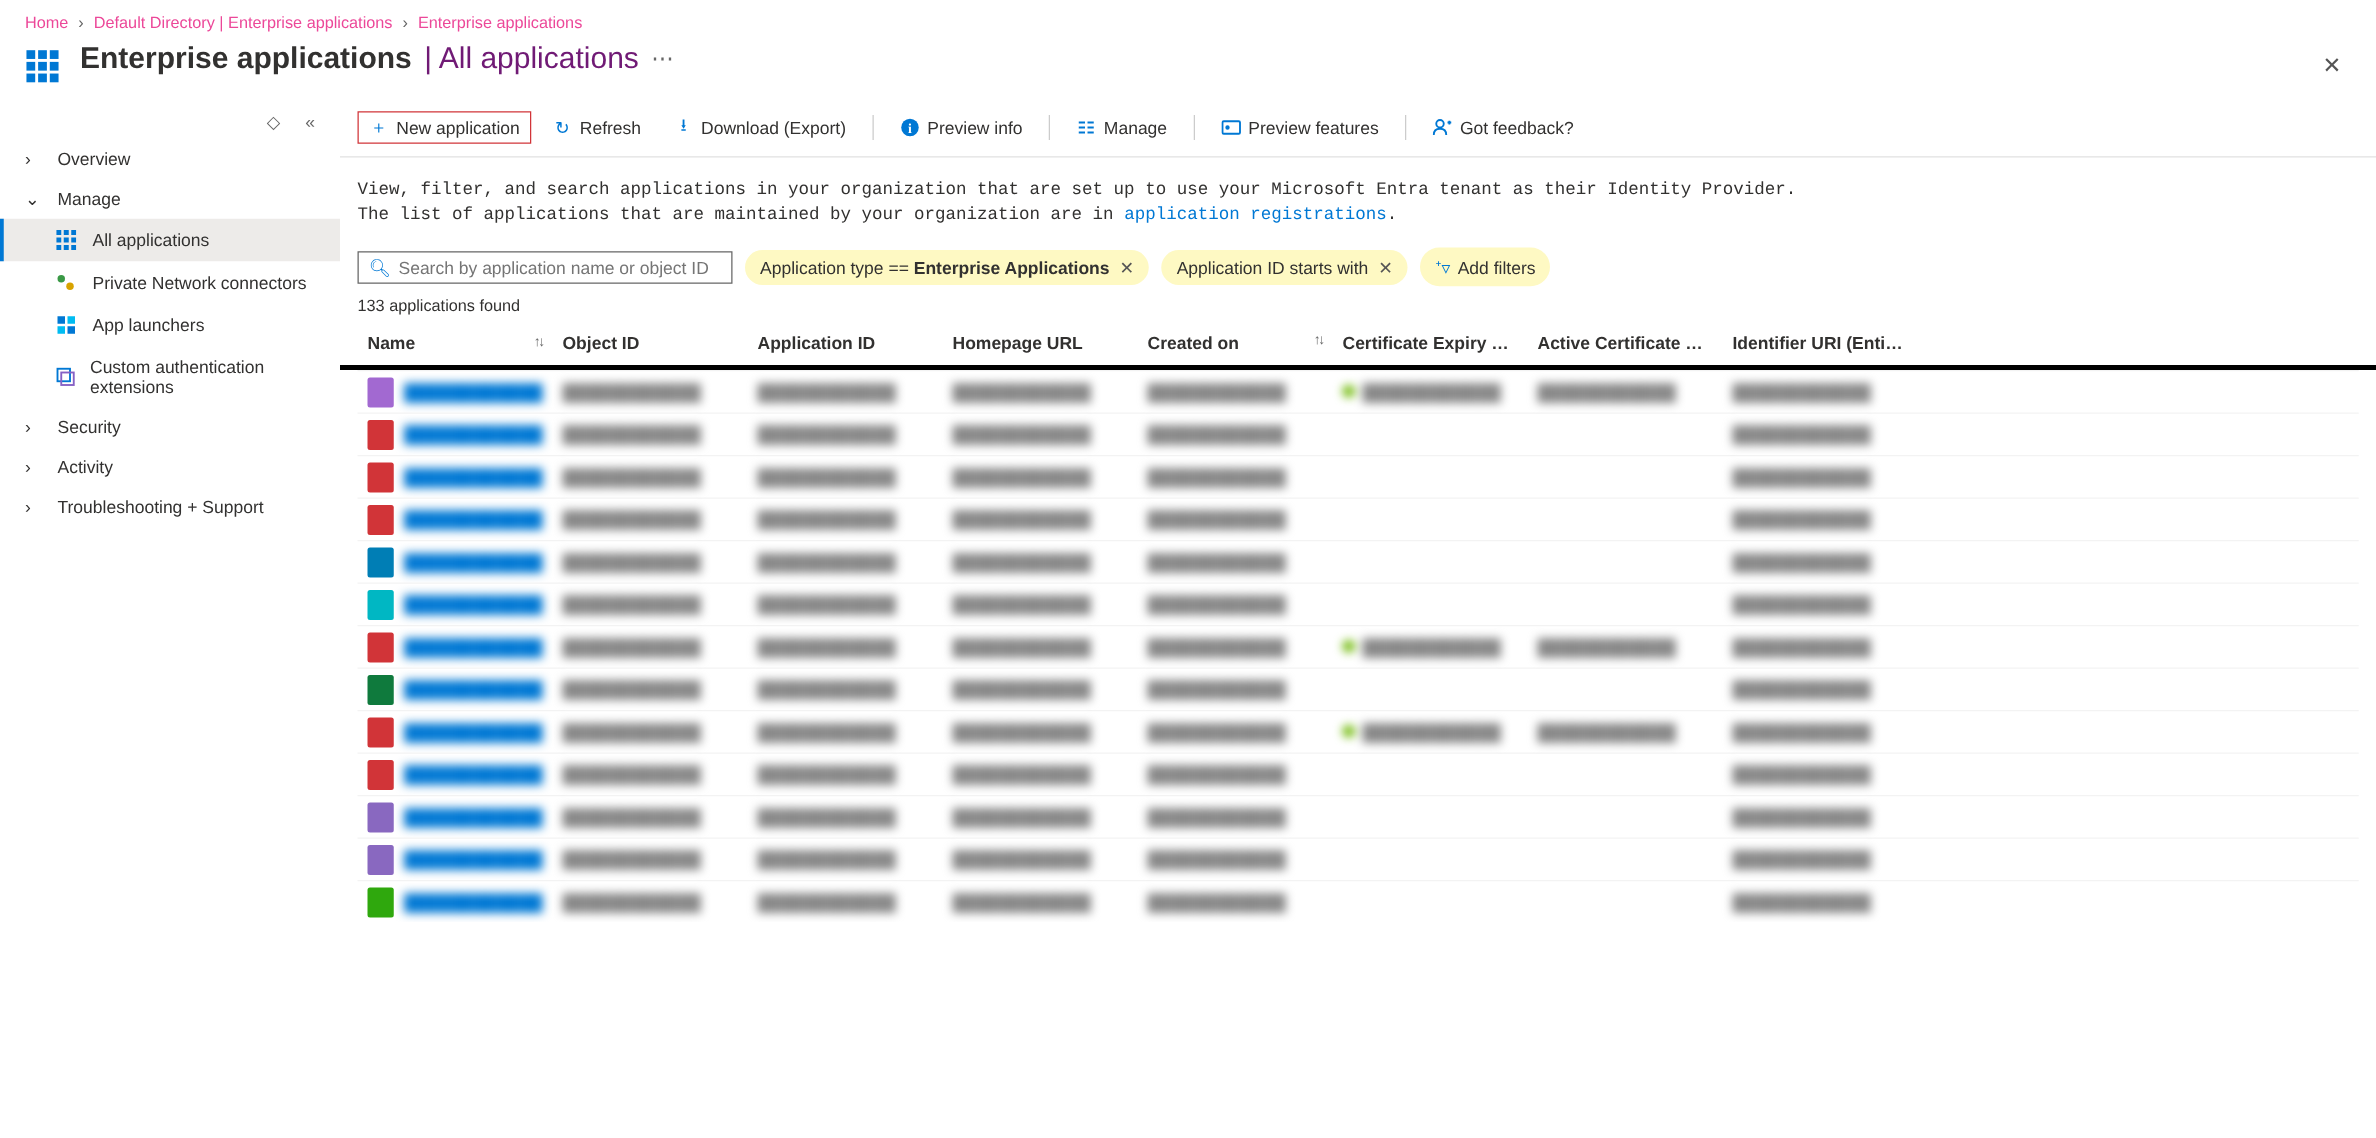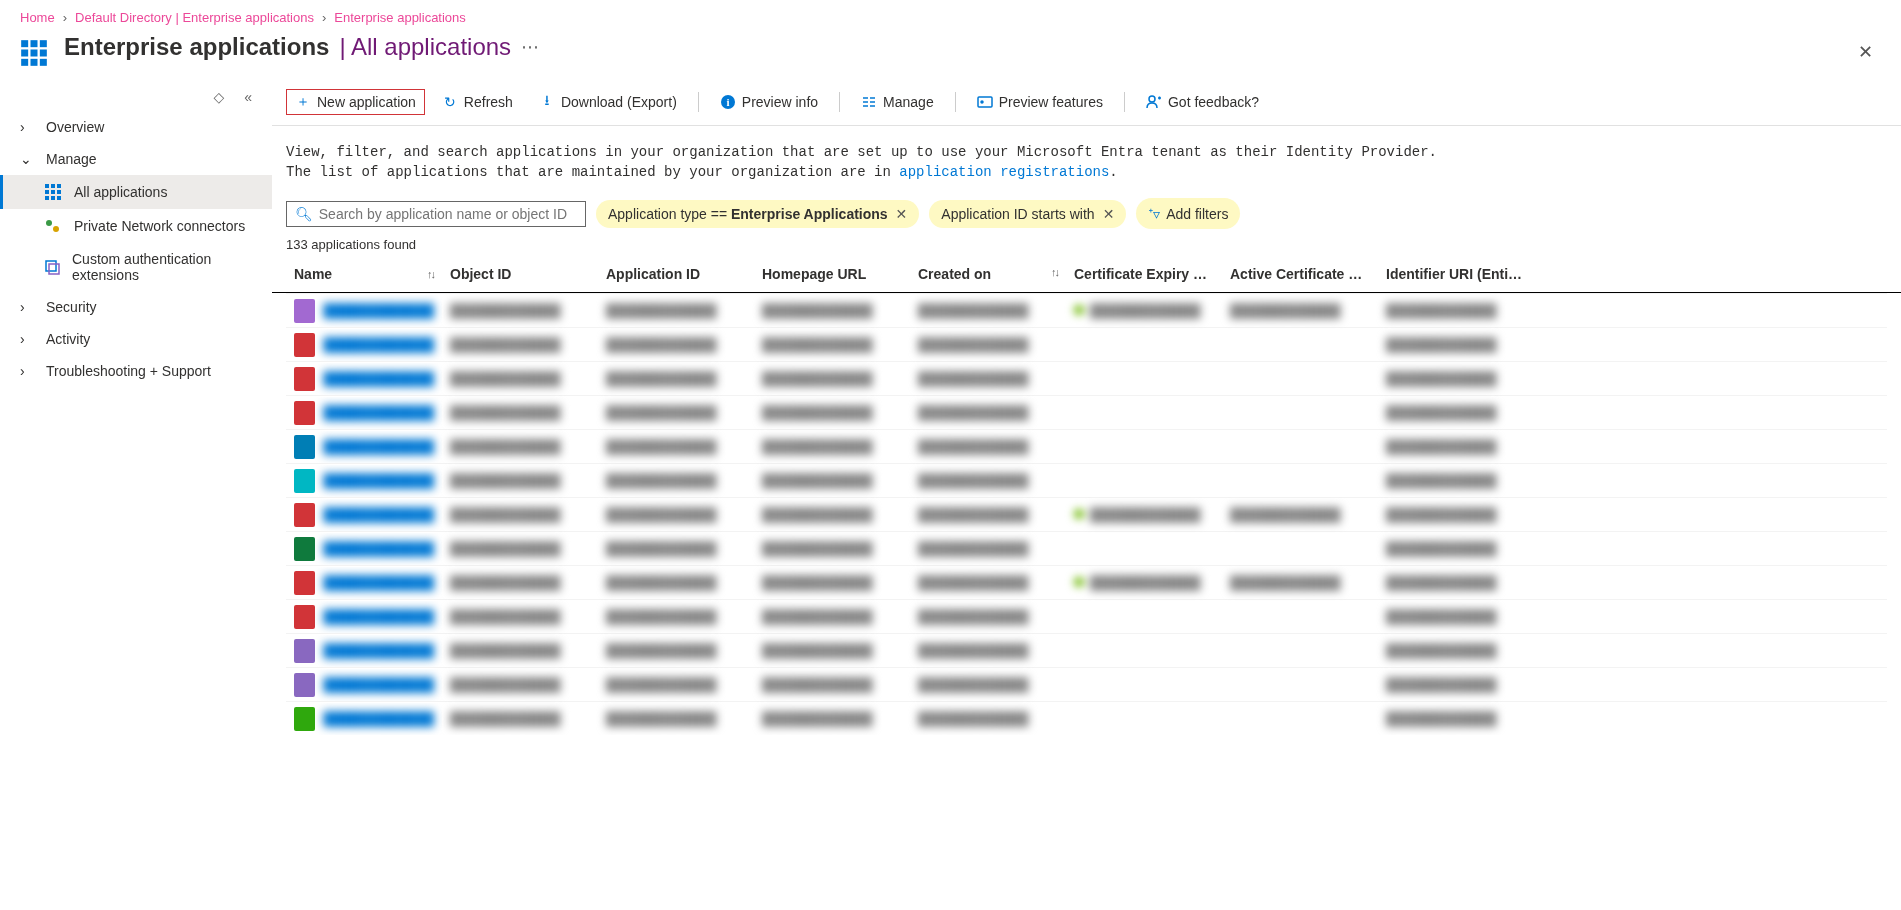--- a/index.html
+++ b/index.html
@@ -34,21 +34,21 @@
   .divider { width:1px; height:20px; background:#ccc; margin:0 4px;}
   .info-text { padding:14px 14px 4px 14px; font-size:14px;font-family:Liberation Mono, monospace; }
   .info-text p { margin:4px 0; }
   .filter-row { display:flex; align-items:center; gap:10px; padding:10px 14px 4px;}
   .search-box { display:flex; align-items:center; border:1px solid #666; width:300px; padding:4px 8px; gap:6px; font-size:14px; color:#555;}
   .search-box input { border:none; outline:none; flex:1; font-size:14px; }
   .pill { display:flex; align-items:center; gap:8px; background:#fef9c3; padding:6px 12px; border-radius:16px; font-size:14px;}
   .pill .x { color:#555; cursor:pointer; }
   .pill.addf { gap:6px; }
   .count-line { padding:4px 14px; font-size:13px; }
-  .table-head { display:flex; padding:6px 14px; font-size:14px; font-weight:600; color:#323130; border-bottom:1px solid #000000;}
+  .table-head { display:flex; padding:6px 14px; font-size:14px; font-weight:600; color:#323130; border-bottom:4px solid #000000;}
   .col { padding:4px 8px; overflow:hidden; white-space:nowrap; text-overflow:ellipsis;}
   .c-name { width:156px; display:flex; align-items:center; gap:6px;}
   .c-obj { width:156px; }
   .c-app { width:156px; }
   .c-home { width:156px; }
   .c-created { width:156px; display:flex; align-items:flex-start; gap:6px;}
   .c-cert { width:156px; }
   .c-active { width:156px; }
   .c-ident { width:156px; }
   .sort-icons { color:#666; font-size:11px; letter-spacing:-2px;}
@@ -132,20 +132,31 @@
           <svg viewBox="0 0 16 16" width="16" height="16">
             <circle cx="4" cy="5" r="3" fill="#3a9946"></circle>
             <circle cx="11" cy="11" r="3" fill="#d8a300"></circle>
           </svg>
         </span>
       <span>Private Network connectors</span>
     </div>
     <div class="nav-item level2">
       <span class="icon">
           <svg viewBox="0 0 16 16" width="16" height="16">
+            <rect x="1" y="1" width="6" height="6" fill="#0078d4"></rect>
+            <rect x="9" y="1" width="6" height="6" fill="#00bcf2"></rect>
+            <rect x="1" y="9" width="6" height="6" fill="#00bcf2"></rect>
+            <rect x="9" y="9" width="6" height="6" fill="#0078d4"></rect>
+          </svg>
+        </span>
+      <span>App launchers</span>
+    </div>
+    <div class="nav-item level2">
+      <span class="icon">
+          <svg viewBox="0 0 16 16" width="16" height="16">
             <rect x="2" y="2" width="10" height="10" fill="none" stroke="#0078d4" stroke-width="1.5"></rect>
             <rect x="5" y="5" width="10" height="10" fill="none" stroke="#8661c5" stroke-width="1.5"></rect>
           </svg>
         </span>
       <span>Custom authentication extensions</span>
     </div>
     <div class="nav-item level1">
       <span class="chev">›</span>
       <span>Security</span>
     </div>

